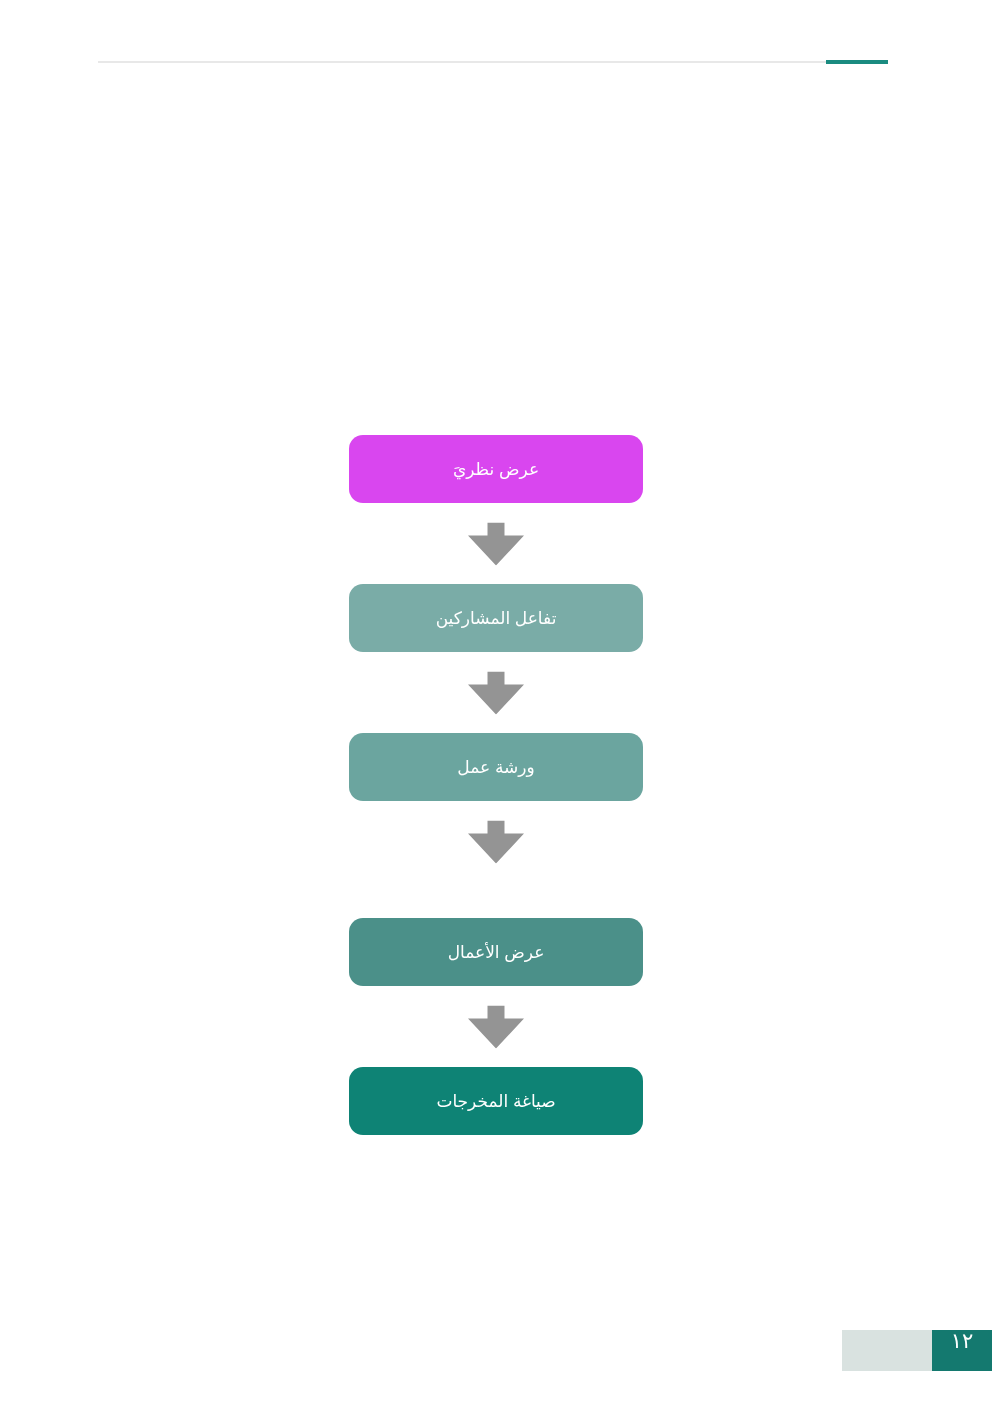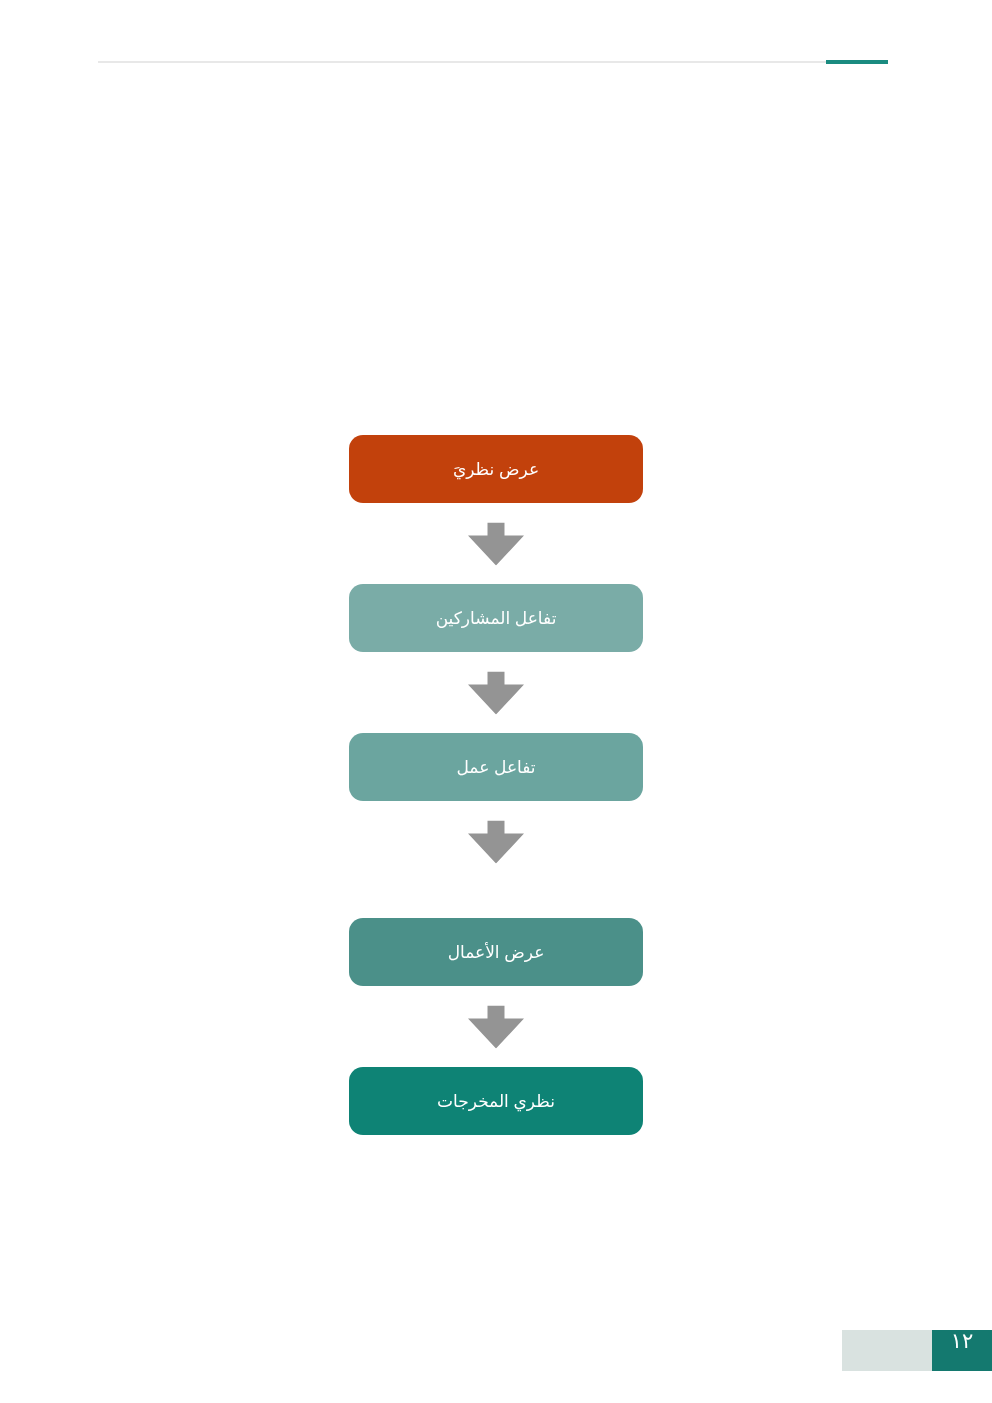--- a/index.html
+++ b/index.html
@@ -128,54 +128,54 @@
 <body>
 
 <div class="page">
 
   <div class="header-rule">
     <div class="rule-light"></div>
     <div class="rule-accent"></div>
   </div>
 
   <div class="flow" id="flow-root">
-      <div class="flow-node" style="background: #c2410c;">
+      <div class="flow-node" style="background: #d946ef;">
         <span class="node-label">عرض نظريَ</span>
       </div>
       <div class="flow-arrow">
         <svg width="56" height="43" viewBox="0 0 56 43">
           <path d="M19.5 0 H36.5 V13 H56 L28 43 L0 13 H19.5 Z" fill="#949494"></path>
         </svg>
       </div>
       <div class="flow-node" style="background: rgb(122, 172, 167);">
         <span class="node-label">تفاعل المشاركين</span>
       </div>
       <div class="flow-arrow">
         <svg width="56" height="43" viewBox="0 0 56 43">
           <path d="M19.5 0 H36.5 V13 H56 L28 43 L0 13 H19.5 Z" fill="#949494"></path>
         </svg>
       </div>
       <div class="flow-node" style="background: rgb(107, 165, 159);">
-        <span class="node-label">تفاعل عمل</span>
+        <span class="node-label">ورشة عمل</span>
       </div>
       <div class="flow-arrow">
         <svg width="56" height="43" viewBox="0 0 56 43">
           <path d="M19.5 0 H36.5 V13 H56 L28 43 L0 13 H19.5 Z" fill="#949494"></path>
         </svg>
       </div>
       <div class="flow-node" style="background: rgb(75, 144, 137); margin-top: 36px;">
         <span class="node-label">عرض الأعمال</span>
       </div>
       <div class="flow-arrow">
         <svg width="56" height="43" viewBox="0 0 56 43">
           <path d="M19.5 0 H36.5 V13 H56 L28 43 L0 13 H19.5 Z" fill="#949494"></path>
         </svg>
       </div>
       <div class="flow-node" style="background: rgb(14, 131, 117);">
-        <span class="node-label">نظري المخرجات</span>
+        <span class="node-label">صياغة المخرجات</span>
       </div>
     </div>
 
   <div class="footer">
     <div class="page-num-box">
       <span class="page-num">١٢</span>
     </div>
     <div class="footer-tail"></div>
   </div>
 

